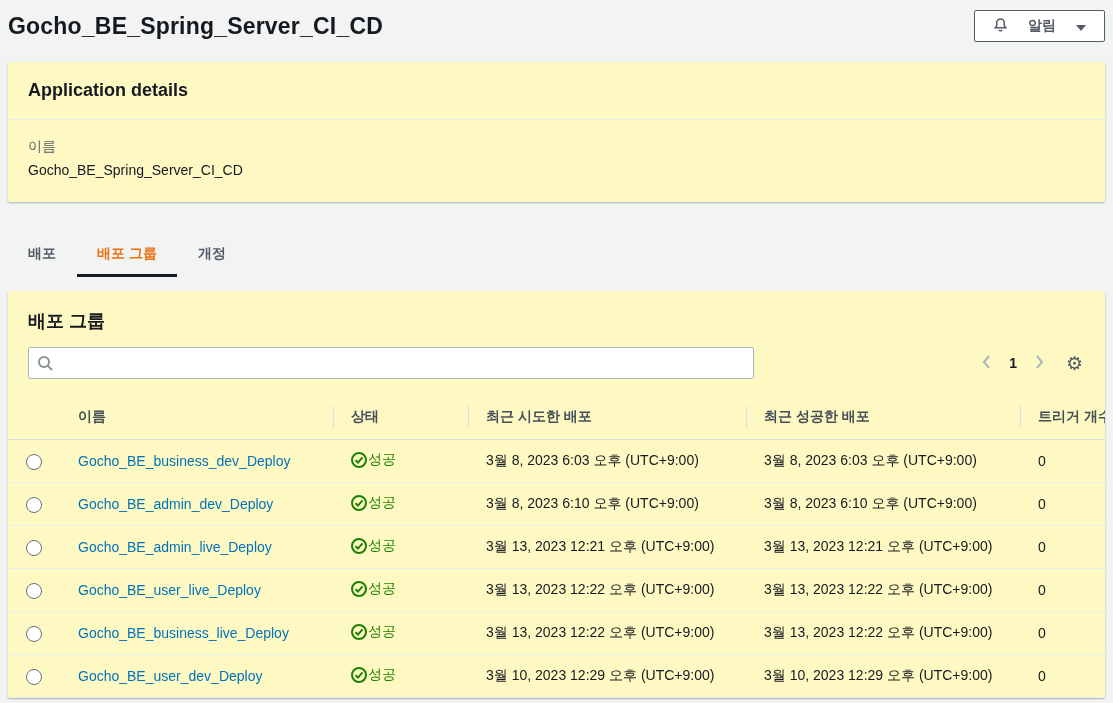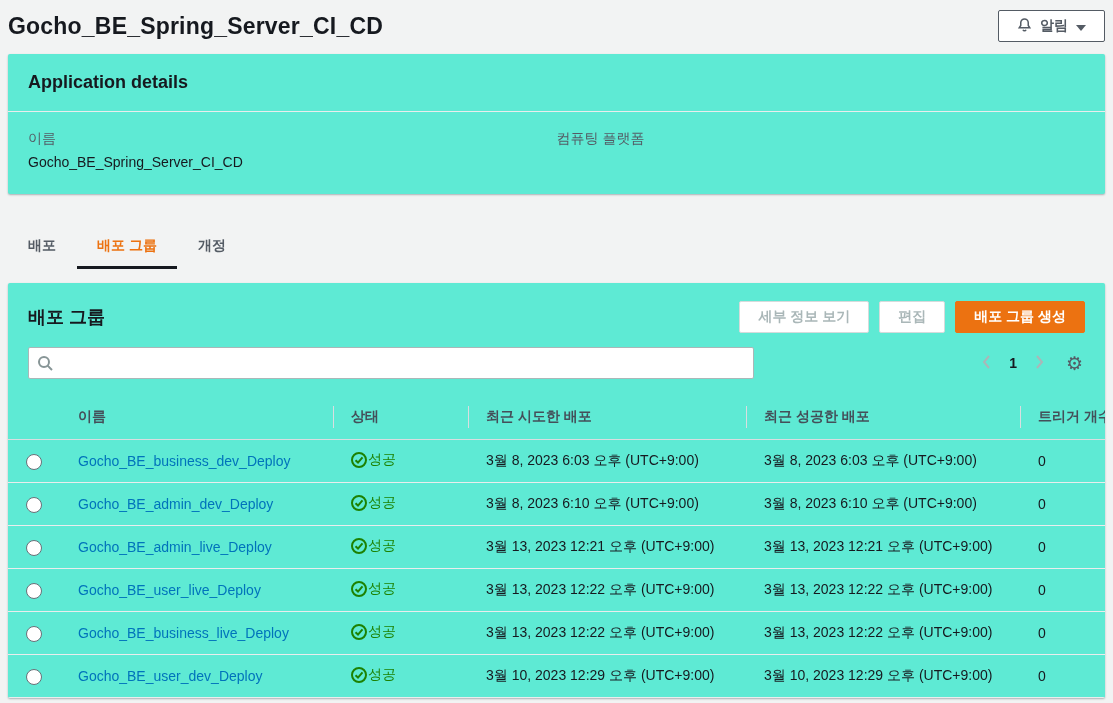--- a/index.html
+++ b/index.html
@@ -10,29 +10,29 @@
     font-family: "Liberation Sans", "DejaVu Sans", sans-serif;
     color: #16191f;
   }
 
   
   .page-header { display: flex; align-items: center; justify-content: space-between; padding: 10px 8px 12px 8px; }
   .page-title { font-size: 23px; font-weight: 700; margin: 0; letter-spacing: .2px; }
   .header-actions { display: flex; gap: 10px; }
 
   .btn {
-    display: inline-flex; align-items: center; gap: 8px; height: 32px; padding: 0 18px;
+    display: inline-flex; align-items: center; gap: 20px; height: 32px; padding: 0 18px;
     background: #fff; border: 1px solid #545b64; border-radius: 2px;
     color: #545b64; font-weight: 700; font-size: 14px; font-family: inherit; cursor: pointer; white-space: nowrap;
   }
   .btn.disabled { border-color: #d5dbdb; color: #aab7b8; cursor: default; }
   .btn.primary { background: #ec7211; border-color: #ec7211; color: #fff; }
 
   
-  .card { margin: 0 8px; background: #5eead4; border-radius: 2px; box-shadow: 0 1px 2px 0 rgba(0,28,36,.3); }
+  .card { margin: 8px 8px; background: #fef9c3; border-radius: 2px; box-shadow: 0 1px 2px 0 rgba(0,28,36,.3); }
   .card-header { padding: 18px 20px; border-bottom: 1px solid #eaeded; font-size: 18px; font-weight: 700; }
 
   .details-body { display: grid; grid-template-columns: 1fr 1fr; padding: 18px 20px 24px; }
   .field-label { color: #545b64; font-size: 14px; }
   .field-value { margin-top: 6px; font-size: 14px; color: #16191f; }
 
   
   .tabs { display: flex; align-items: flex-end; margin: 30px 8px 14px 8px; }
   .tab { position: relative; padding: 13px 20px 11px; font-size: 14px; font-weight: 700; color: #545b64; cursor: pointer; border-bottom: 3px solid transparent; }
   .tab.active { color: #ec7211; border-bottom-color: #16191f; }
@@ -95,47 +95,35 @@
 </div>
 
 <div class="card">
   <div class="card-header">Application details</div>
   <div class="details-body">
     <div>
       <div class="field-label">이름</div>
       <div class="field-value">Gocho_BE_Spring_Server_CI_CD</div>
     </div>
     <div>
-      <div class="field-label">컴퓨팅 플랫폼</div>
     </div>
   </div>
 </div>
 
 <div class="tabs">
   <div class="tab">배포</div>
   <div class="tab-sep"></div>
   <div class="tab active">배포 그룹</div>
   <div class="tab-sep"></div>
   <div class="tab">개정</div>
 </div>
 
 <div class="card groups-card">
   <div class="groups-header">
     <div class="groups-title">배포 그룹</div>
-    <div class="groups-actions">
-      <button class="btn disabled">
-        <span>세부 정보 보기</span>
-      </button>
-      <button class="btn disabled">
-        <span>편집</span>
-      </button>
-      <button class="btn primary">
-        <span>배포 그룹 생성</span>
-      </button>
-    </div>
   </div>
 
   <div class="table-toolbar">
     <div class="search-box">
       <span class="search-icon">
         <svg width="16" height="16" viewBox="0 0 16 16">
             <circle cx="7" cy="7" r="5" fill="none" stroke="#879596" stroke-width="2"></circle>
             <line x1="10.6" y1="10.6" x2="15" y2="15" stroke="#879596" stroke-width="2"></line>
           </svg>
       </span>

